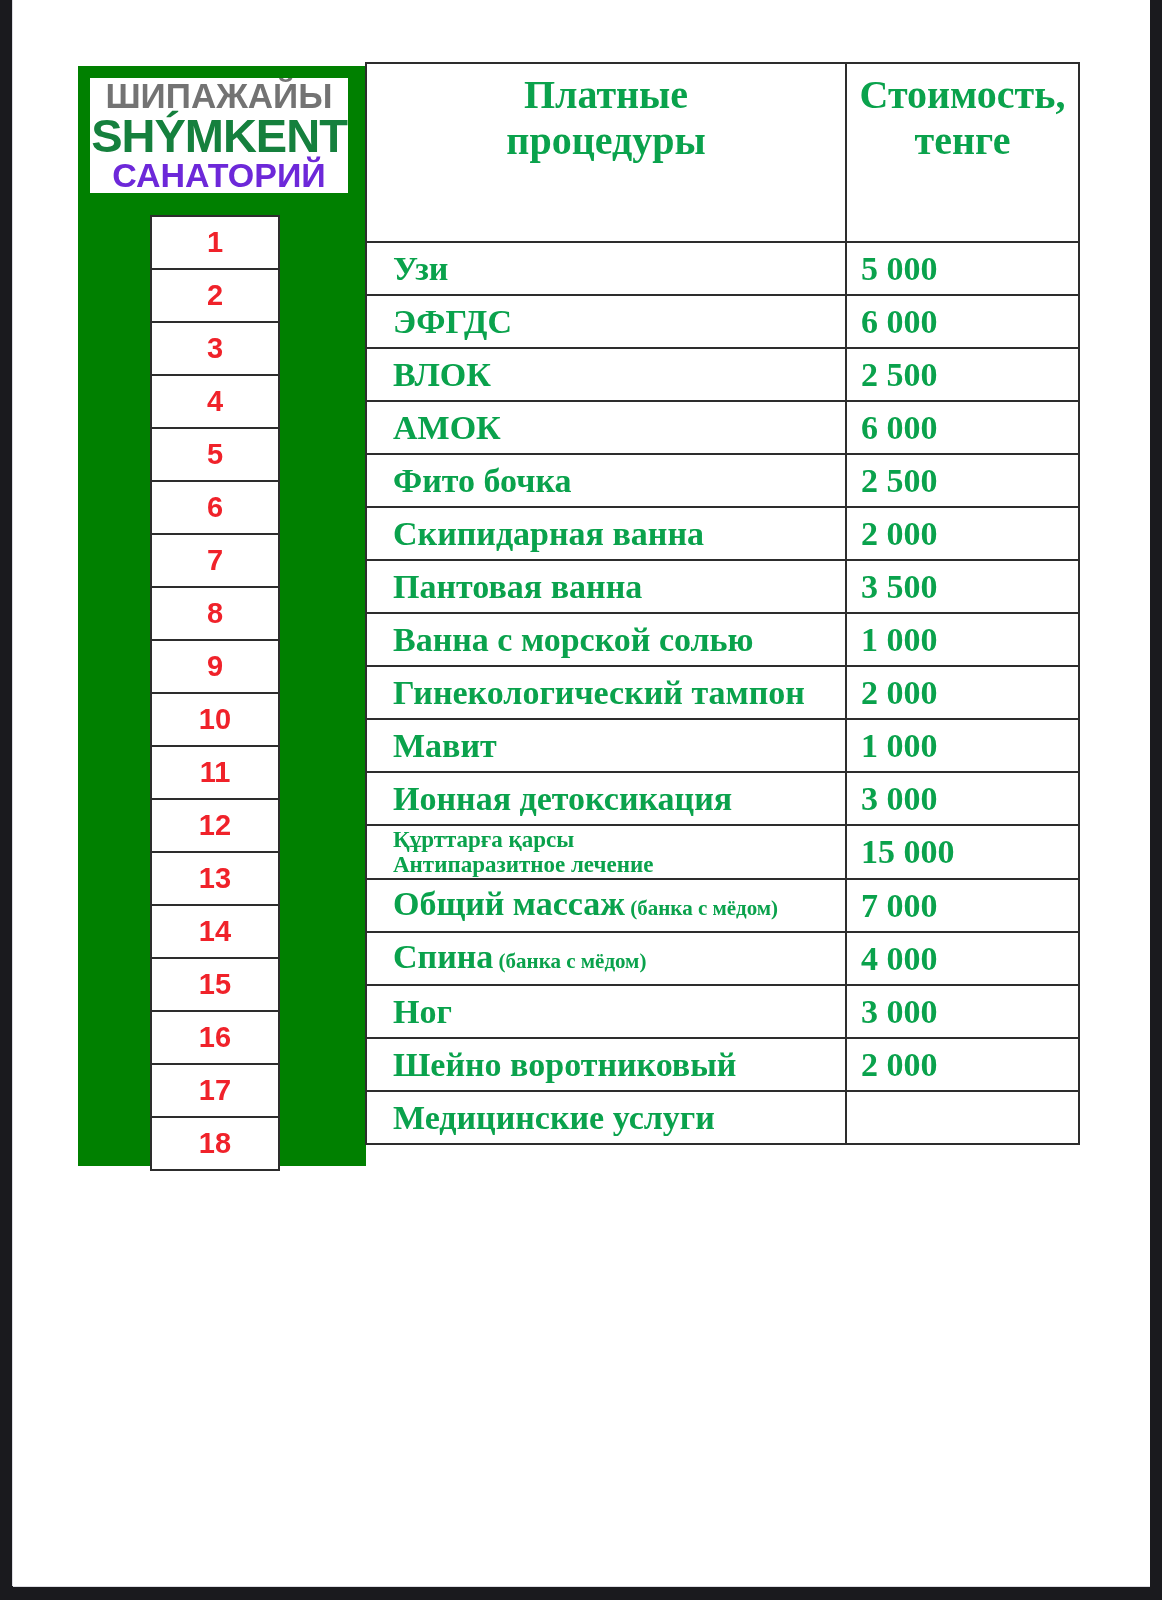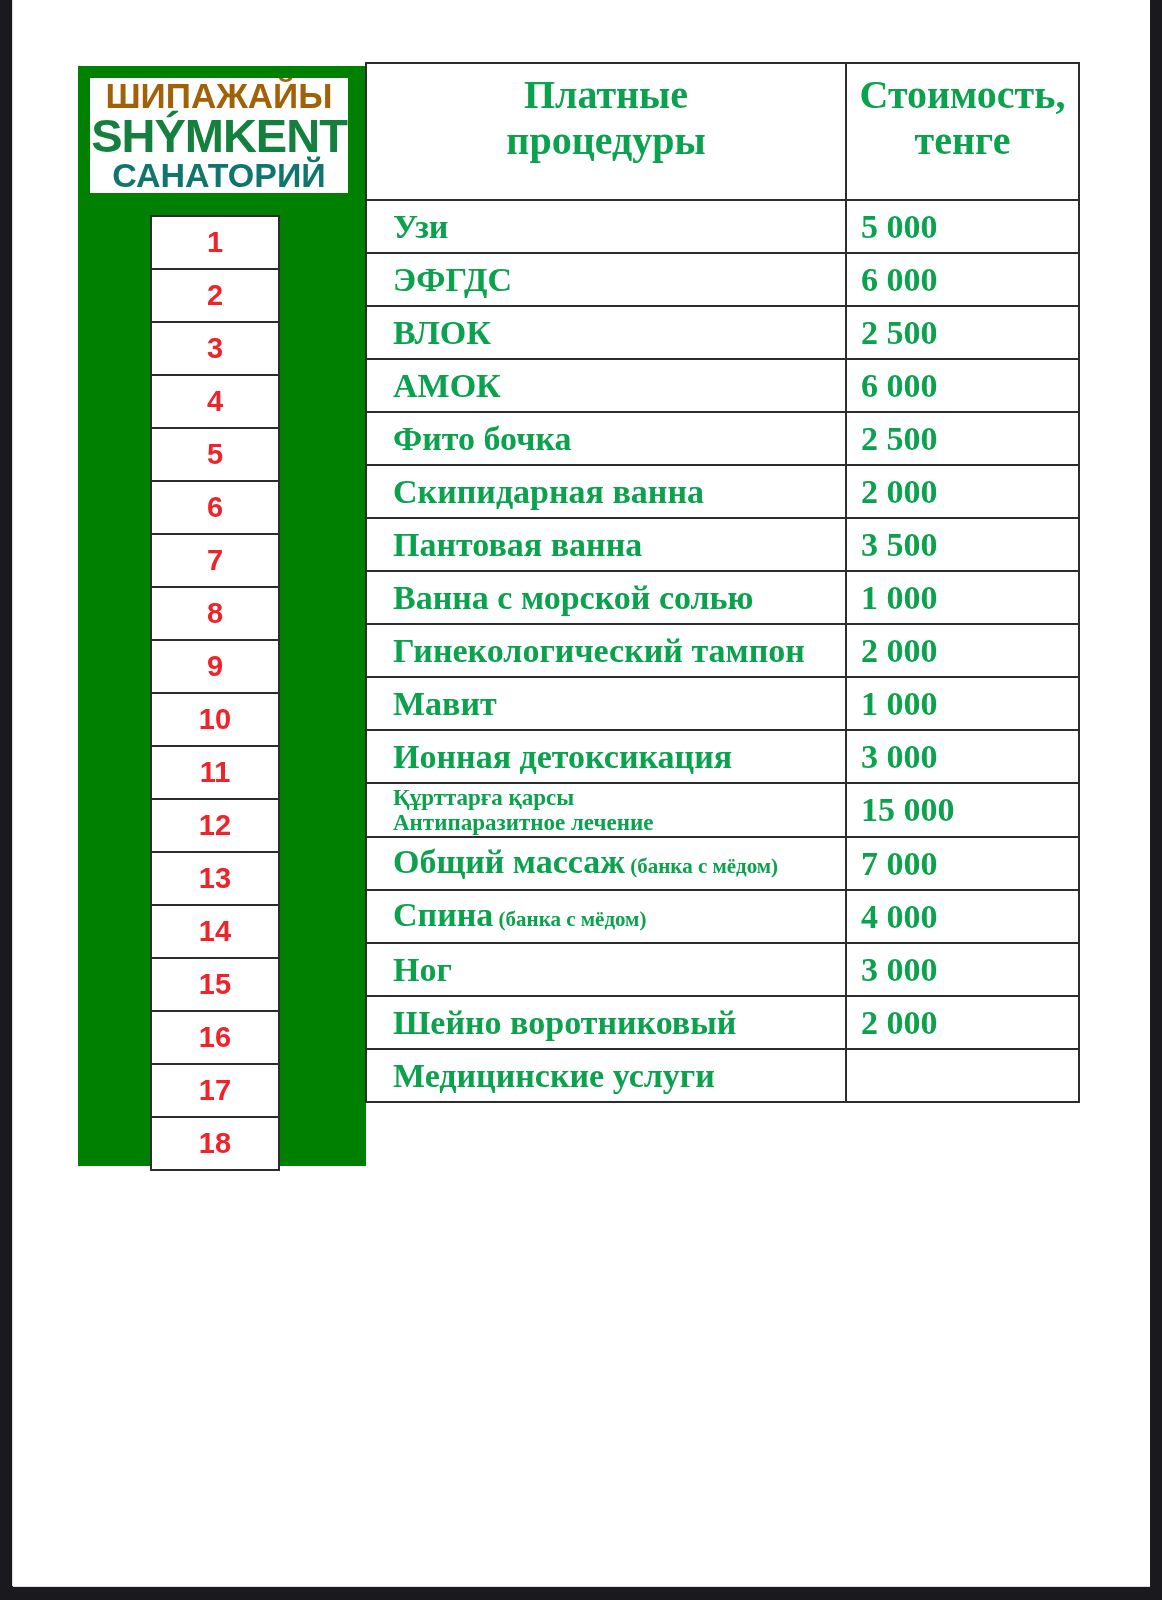--- a/index.html
+++ b/index.html
@@ -18,23 +18,23 @@
     position:absolute;left:65px;top:66px;width:288px;height:1100px;
     background:#008000;
   }
   .logo-box{
     position:absolute;left:12px;top:12px;width:258px;height:115px;
     background:#ffffff;
     display:flex;flex-direction:column;align-items:center;justify-content:center;
     font-family:"Liberation Sans","DejaVu Sans",sans-serif;
     font-weight:bold;text-align:center;overflow:hidden;
   }
-  .logo-line1{color:#a16207;font-size:35px;line-height:35px;letter-spacing:0px;}
+  .logo-line1{color:#737373;font-size:35px;line-height:35px;letter-spacing:0px;}
   .logo-line2{color:#15803d;font-size:47px;line-height:45px;letter-spacing:-1px;}
-  .logo-line3{color:#0f766e;font-size:34px;line-height:35px;}
+  .logo-line3{color:#6d28d9;font-size:34px;line-height:35px;}
   .num-stack{
     position:absolute;left:72px;top:149px;width:130px;
   }
   .num-box{
     box-sizing:border-box;height:55px;width:130px;
     background:#ffffff;border:2px solid #2d2d2d;
     color:#f0222a;font-family:"Liberation Sans","DejaVu Sans",sans-serif;
     font-weight:bold;font-size:29px;line-height:50px;text-align:center;
   }
   .num-box + .num-box{margin-top:-2px;}
@@ -43,21 +43,21 @@
     position:absolute;left:352px;top:62px;width:713px;
     border-collapse:collapse;table-layout:fixed;
     background:#ffffff;
   }
   .price-table th,.price-table td{
     border:2px solid #2d2d2d;box-sizing:border-box;
     color:#0aa24c;font-weight:bold;overflow:hidden;
   }
   .col-proc{width:480px;}
   .col-price{width:233px;}
-  .price-table thead tr{height:137px;}
+  .price-table thead tr{height:179px;}
   .price-table th{
     vertical-align:top;text-align:center;
     font-size:40px;line-height:46px;padding-top:8px;
   }
   .price-table tbody tr{height:53px;}
   td.proc-cell{
     padding-left:26px;font-size:34px;line-height:34px;vertical-align:middle;
     white-space:nowrap;
   }
   td.proc-cell .suffix{font-size:21px;}

